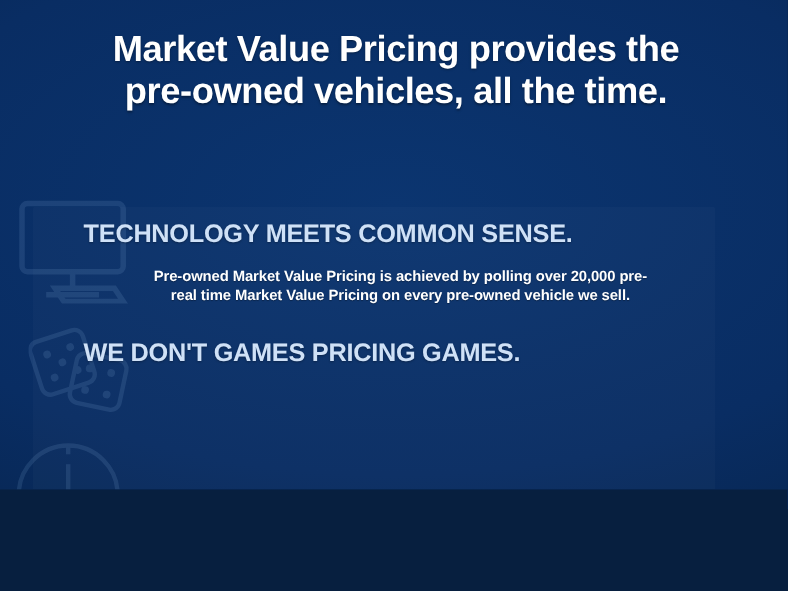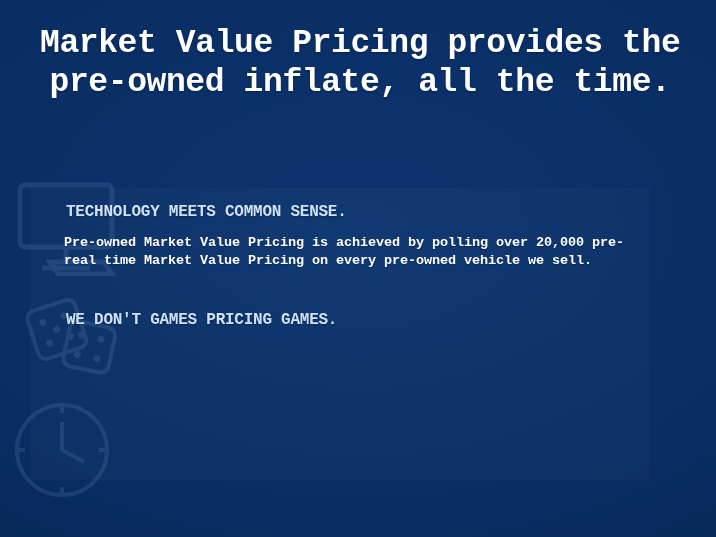--- a/index.html
+++ b/index.html
@@ -8,26 +8,25 @@
     padding: 0;
   }
   body {
     font-family: "Liberation Sans", sans-serif;
     background: #071f3f;
   }
 
   .slide {
     position: relative;
     width: 716px;
-    height: 537px;
+    height: 445px;
     overflow: hidden;
     background: #092d63;
     background-image:
       radial-gradient(ellipse 120% 100% at 50% 42%, #0b3570 0%, #092d63 55%, #062247 100%);
-    font-family: Liberation Mono, monospace;
   }
 
   
   .content-panel {
     position: absolute;
     left: 30px;
     top: 188px;
     width: 620px;
     height: 292px;
     background: rgba(255,255,255,0.022);
@@ -69,37 +68,38 @@
     position: absolute;
     left: 64px;
     width: 600px;
   }
   .sec-1 { top: 198px; }
   .sec-2 { top: 306px; }
   .sec-3 { top: 394px; }
 
   .sec-heading {
     color: #cfe1f7;
-    font-size: 16px;
+    font-size: 23px;
     line-height: 28px;
     font-weight: bold;
     letter-spacing: -0.25px;
-    margin: 0 0 8px 2px;
+    margin: 0 0 8px 12px;
     white-space: nowrap;
     text-shadow: 0 1px 2px rgba(0,0,0,0.3);
   }
 
   .sec-body {
     color: #ffffff;
     font-size: 13.5px;
     line-height: 17.5px;
     font-weight: bold;
     letter-spacing: -0.1px;
-    margin: 0;
+    margin: 16px;
     text-shadow: 0 1px 1px rgba(0,0,0,0.3);
+    text-align: center;
   }
   .sec-body span { display: block; white-space: nowrap; }
 </style>
 </head>
 <body>
 
 <div class="slide">
 
   <div class="content-panel"></div>
 
@@ -139,21 +139,21 @@
       <path d="M54 52 L76 64"></path>
       <path d="M54 7 L54 15"></path>
       <path d="M54 89 L54 97"></path>
       <path d="M9 52 L17 52"></path>
       <path d="M91 52 L99 52"></path>
     </svg>
   </div>
 
   <div class="headline">
     <span class="headline-line">Market Value Pricing provides the</span>
-    <span class="headline-line">pre-owned inflate, all the time.</span>
+    <span class="headline-line">pre-owned vehicles, all the time.</span>
   </div>
 
   <div class="section sec-1">
     <p class="sec-heading">TECHNOLOGY MEETS COMMON SENSE.</p>
     <p class="sec-body">
       <span>Pre-owned Market Value Pricing is achieved by polling over 20,000 pre-</span>
       <span>real time Market Value Pricing on every pre-owned vehicle we sell.</span>
     </p>
   </div>
 

